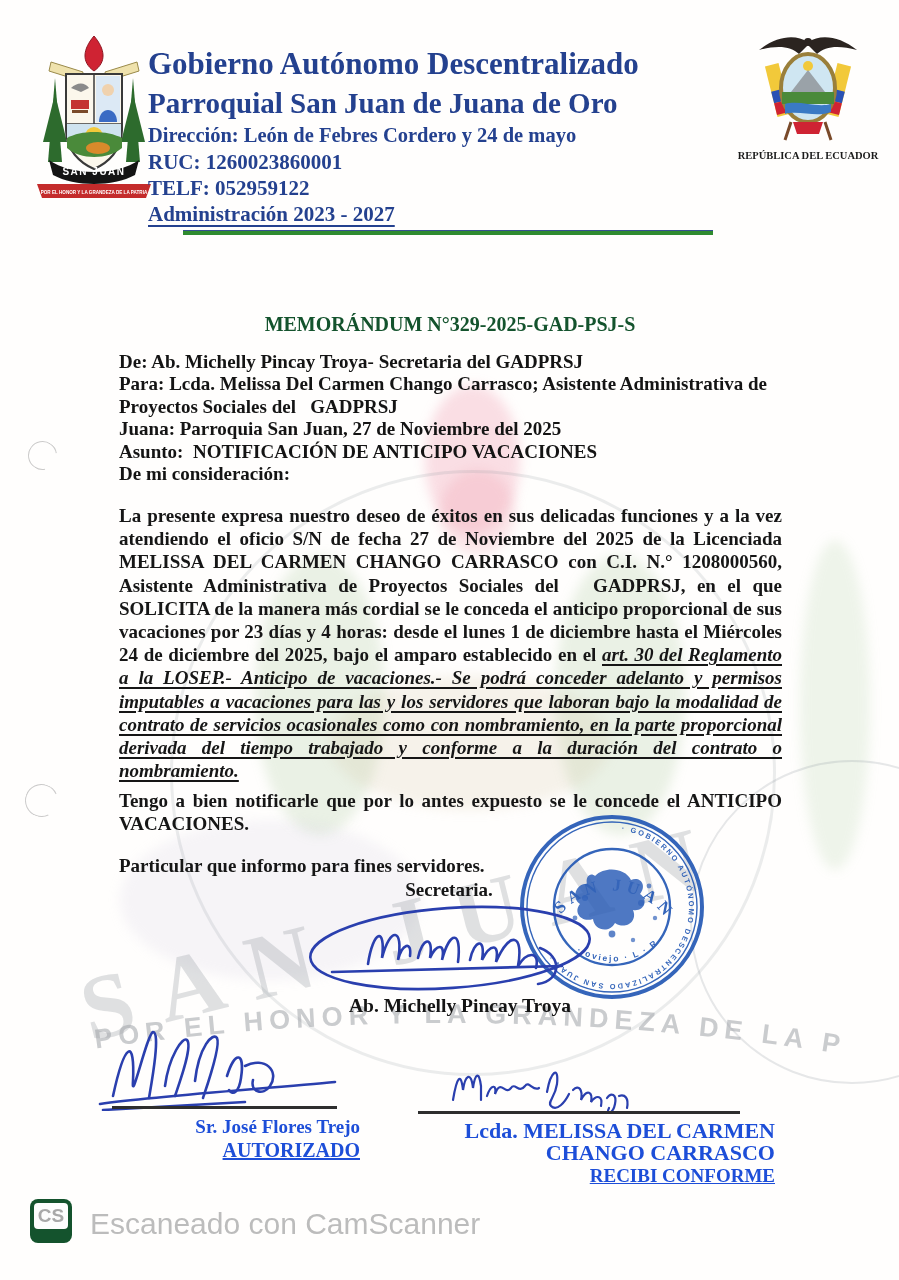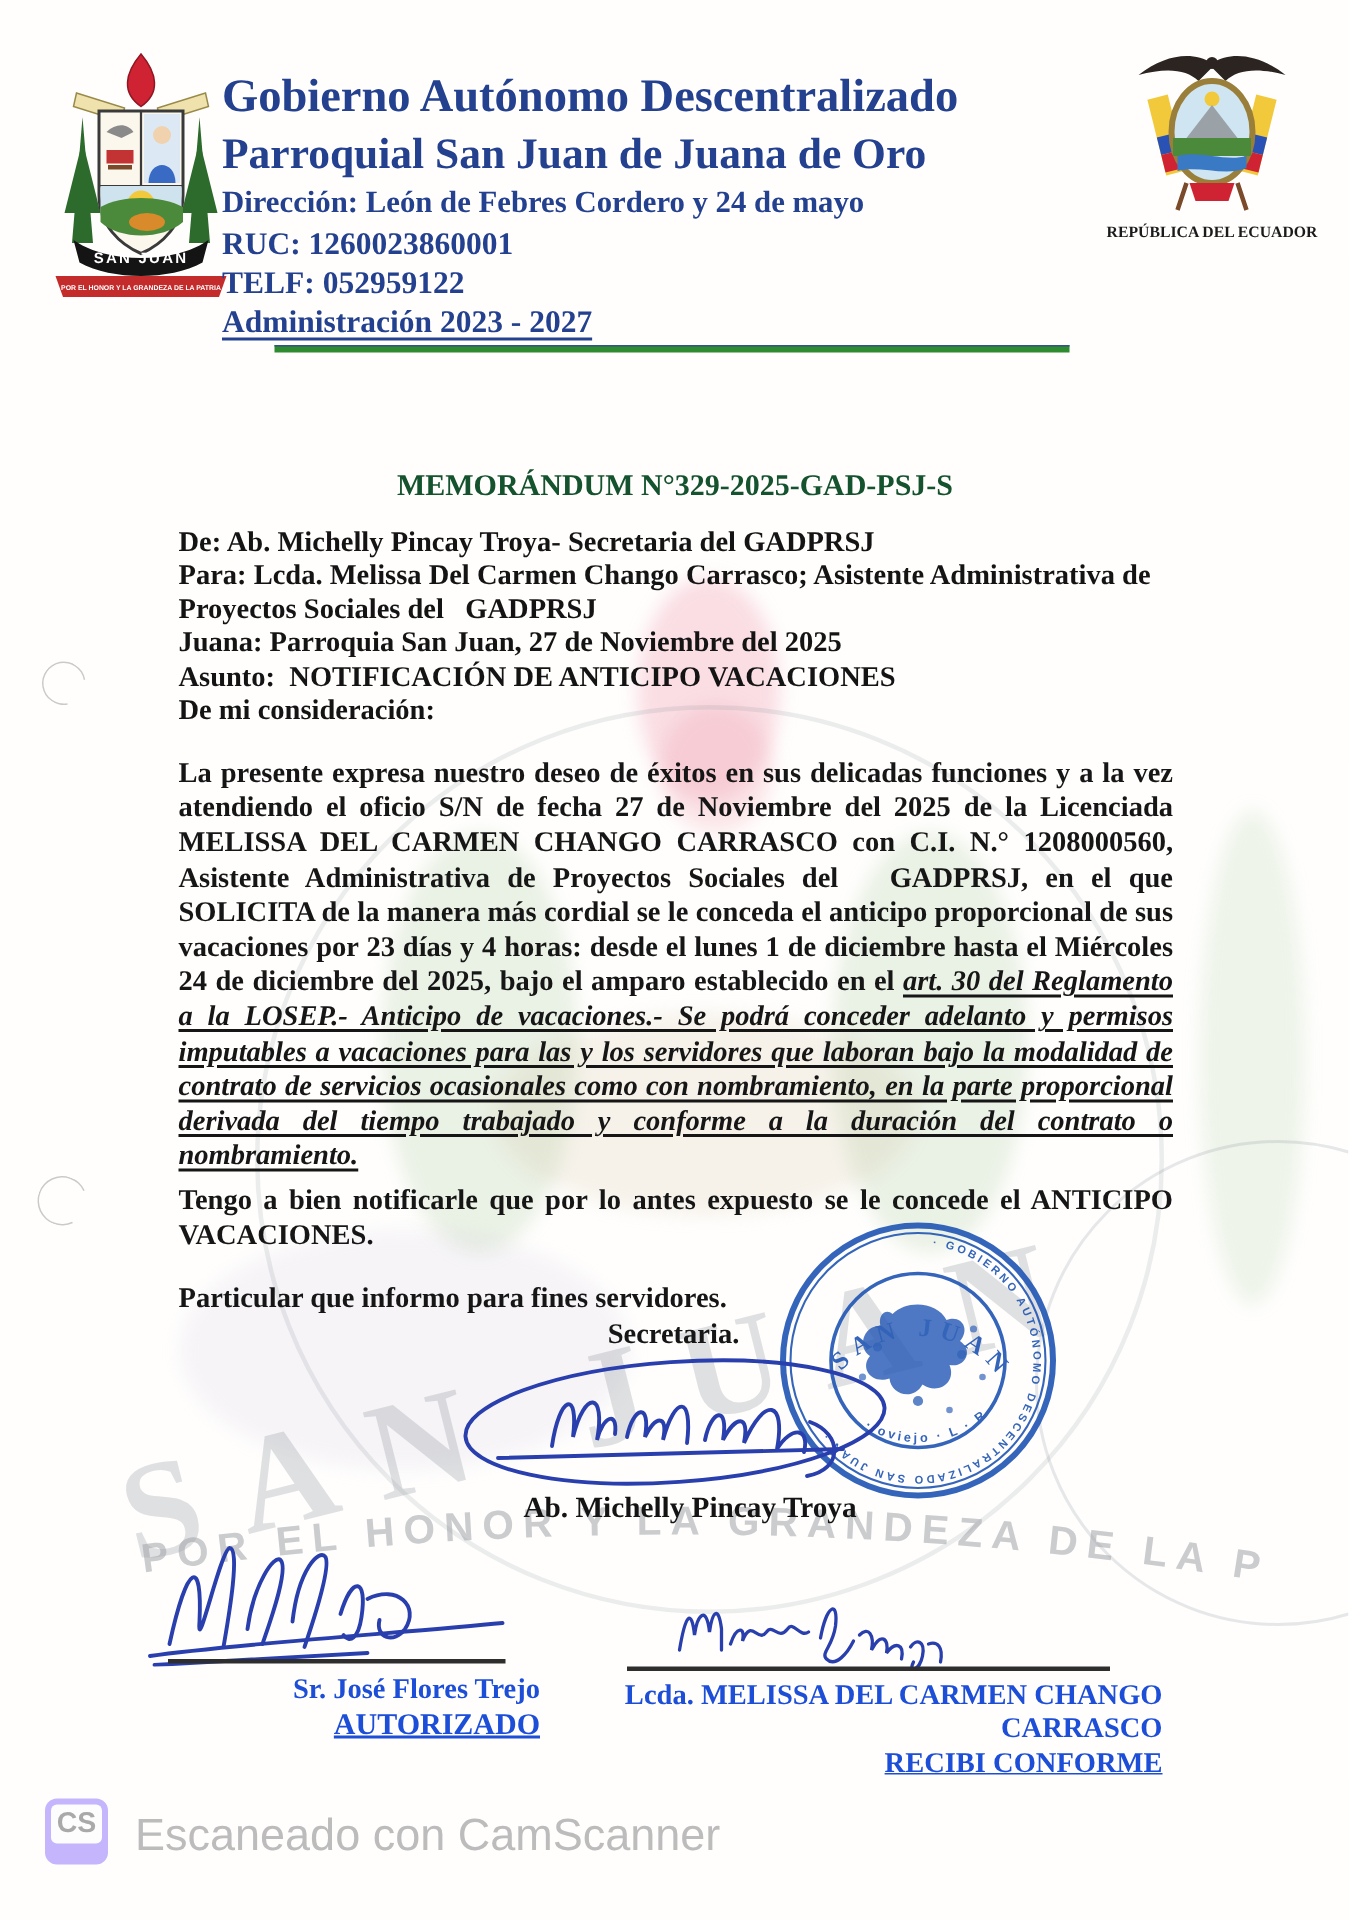--- a/index.html
+++ b/index.html
@@ -39,21 +39,21 @@
   .run-emph{font-style:italic; text-decoration:underline; text-decoration-thickness:1.6px; text-underline-offset:3px;}
   
   .sig-name-block{position:absolute; left:150px; top:995px; width:620px; text-align:center; z-index:4; color:#141414;}
   .sig-name-block .nm{font-size:19.5px; font-weight:bold; line-height:22px;}
   .sig-name-block .tt{font-size:19.5px; font-weight:bold; line-height:22px;}
   .sig-line{position:absolute; height:2.5px; background:#2e2e2e; z-index:3;}
   .sig-block{position:absolute; text-align:right; z-index:4; color:#1d4ed8;}
   .sig-block .nm{font-weight:bold;}
   .sig-block .rl{font-weight:bold;text-decoration:underline;}
   
-  .cs-icon{position:absolute; left:30px; top:1199px; width:42px; height:44px; background:#c4b5fd; border-radius:8px; z-index:5;}
+  .cs-icon{position:absolute; left:30px; top:1199px; width:42px; height:44px; background:#14532d; border-radius:8px; z-index:5;}
   .cs-icon .inner{position:absolute; left:4px; top:4px; right:4px; height:26px; background:#fdfdfd; border-radius:4px;
                   display:flex; align-items:center; justify-content:center; font-family:"Liberation Sans",sans-serif;
                   font-weight:bold; font-size:19px; color:#a9a9a9;}
   .cs-text{position:absolute; left:90px; top:1207px; font-family:"Liberation Sans",sans-serif; font-size:30px; color:#bcbcbc; z-index:5;}
   
   .hole{position:absolute; border:1.6px solid rgba(140,140,140,0.45); border-radius:50%; border-right-color:transparent; z-index:1;}
   .abs{position:absolute;}
 </style>
 </head>
 <body>
@@ -238,21 +238,21 @@
       <path d="M8,42 C12,18 16,14 18,32 C20,18 26,12 28,30 C30,16 34,12 36,28 L36,42"></path>
       <path d="M42,38 C46,26 52,26 50,36 C56,20 60,38 66,30 C70,24 74,36 80,28 C84,22 88,34 94,30"></path>
       <path d="M102,34 C106,12 114,8 112,26 C110,40 102,44 106,48 C112,54 120,44 124,36"></path>
       <path d="M128,32 C134,26 138,32 136,42 C142,30 148,34 146,44 C152,36 158,38 156,48"></path>
       <path d="M162,40 C166,34 172,36 170,46 C168,56 160,58 164,50"></path>
       <path d="M174,38 C180,36 184,40 182,50"></path>
     </g>
   </svg>
   <div class="sig-line" style="left:418px;top:1111px;width:322px;"></div>
   <div class="sig-block" style="left:385px;top:1120px;width:390px;">
-    <div class="nm" style="font-size:19px;line-height:22px;">Lcda. MELISSA DEL CARMEN CHANGO CARRASCO</div>
+    <div class="nm" style="font-size:22px;line-height:22px;">Lcda. MELISSA DEL CARMEN CHANGO CARRASCO</div>
     <div class="rl" style="font-size:19px;line-height:24px;">RECIBI CONFORME</div>
   </div>
 
   <div class="cs-icon">
     <div class="inner">CS</div>
   </div>
   <div class="cs-text">Escaneado con CamScanner</div>
 
 </div>
 

